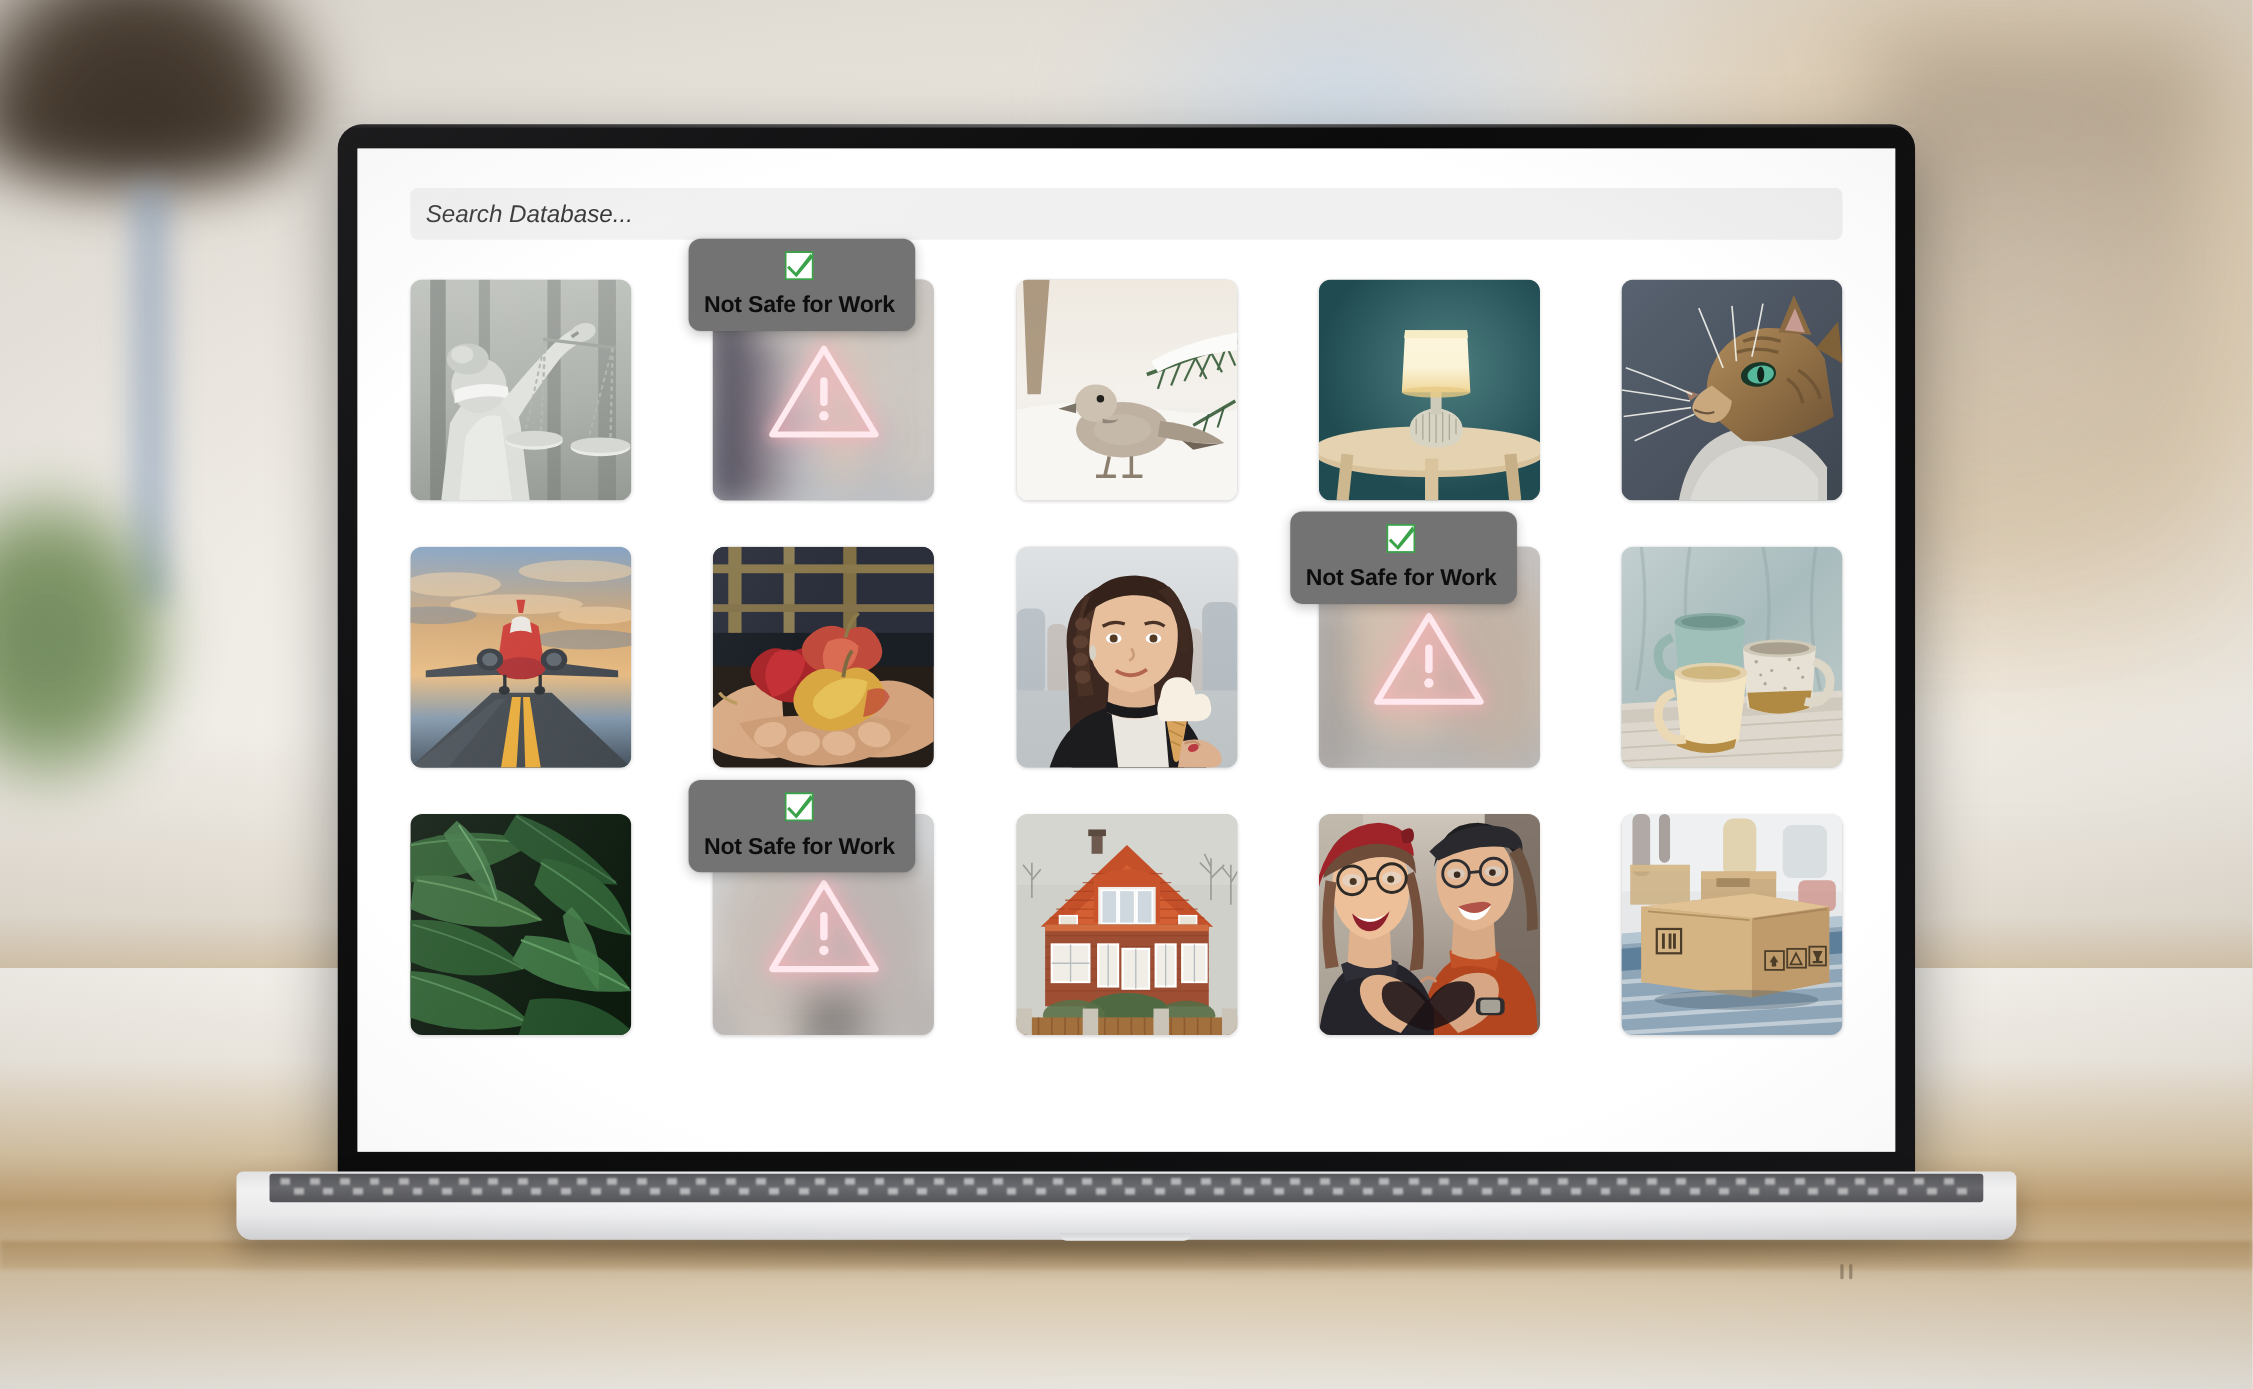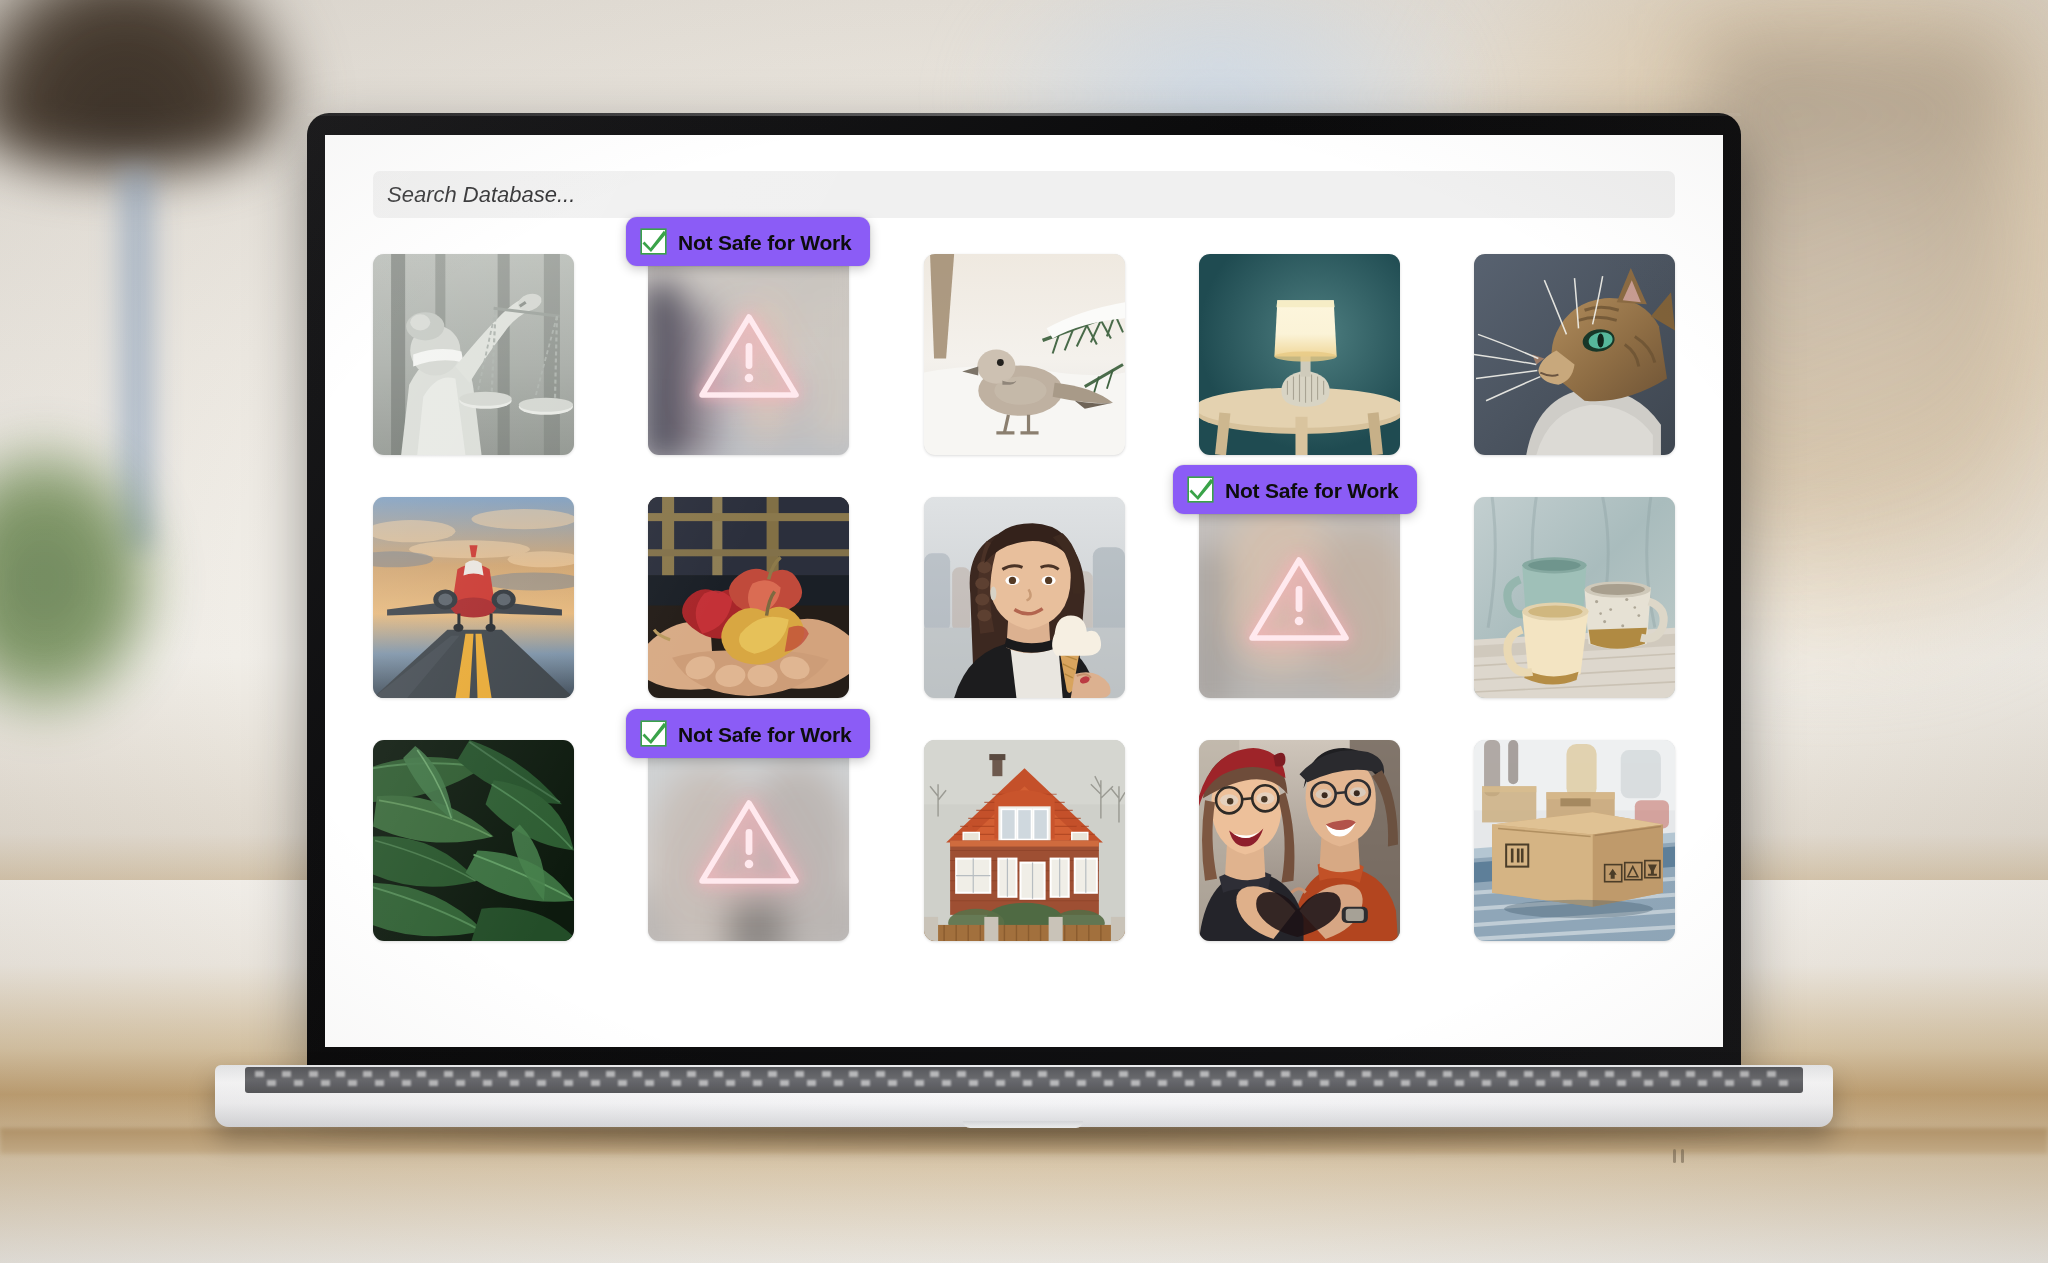--- a/index.html
+++ b/index.html
@@ -258,28 +258,29 @@
     width: 104px; height: 92px;
     pointer-events: none;
   }
   .warn svg { width: 100%; height: 100%; display: block;
     filter: drop-shadow(0 0 7px rgba(255,180,190,.95)) drop-shadow(0 0 16px rgba(255,150,170,.55)); }
 
   
   .nsfw-badge {
     position: absolute;
     display: flex;
-    align-items: flex-end;
+    align-items: center;
     gap: 11px;
-    background: #8b5cf6;
+    background: #737373;
     border-radius: 11px;
     padding: 11px 18px 11px 14px;
     box-shadow: 0 3px 11px rgba(0,0,0,.22), 0 0 0 1px rgba(0,0,0,.05);
     z-index: 40;
     white-space: nowrap;
+    flex-direction: column;
   }
   .nsfw-badge .chk { width: 27px; height: 27px; flex: 0 0 27px; }
   .nsfw-badge .chk svg { width: 100%; height: 100%; display: block; }
   .nsfw-badge .lbl {
     font-family: "Liberation Sans", sans-serif;
     font-size: 21px;
     font-weight: bold;
     color: #0d0d0d;
     letter-spacing: -.2px;
   }

